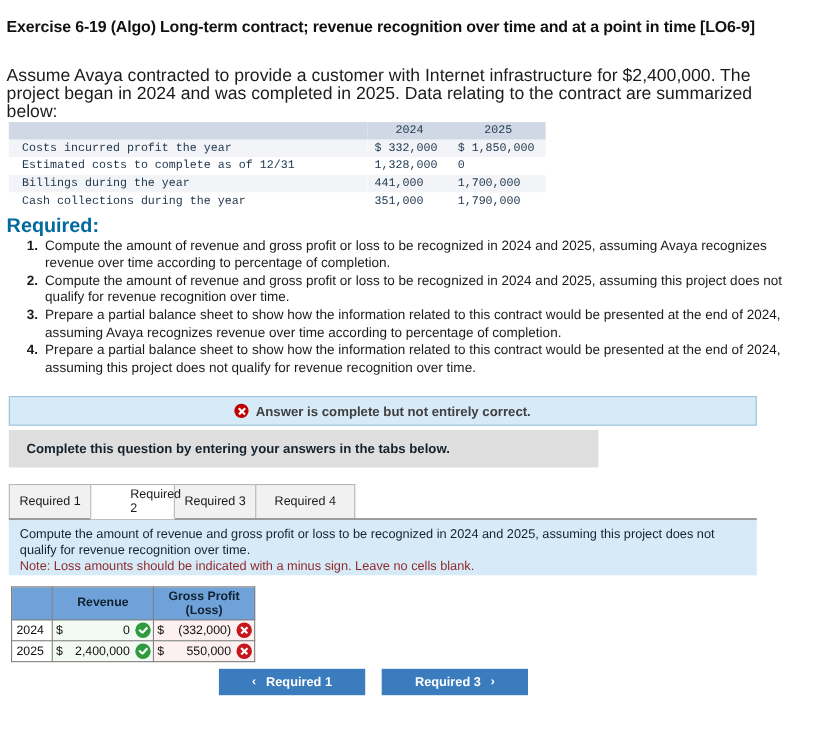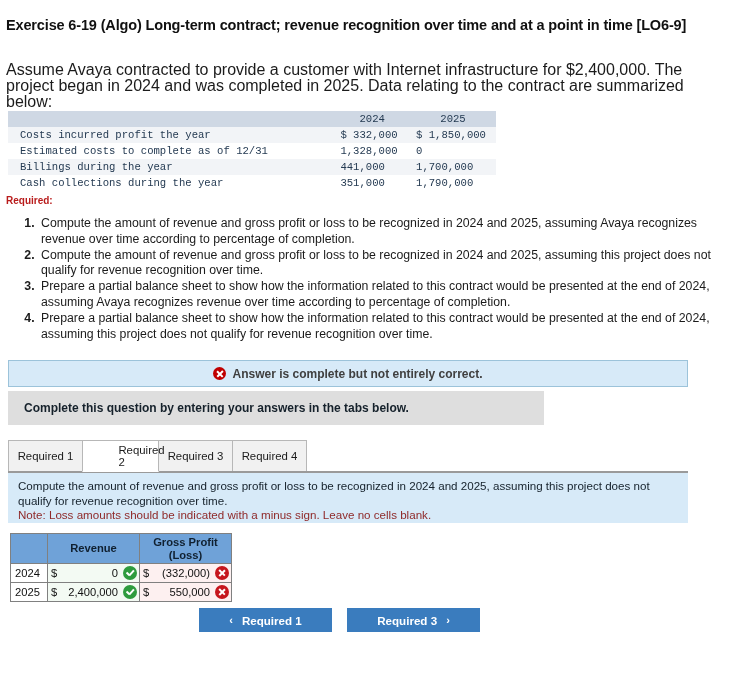--- a/index.html
+++ b/index.html
@@ -62,23 +62,23 @@
   .facts td.lbl { text-align: left; padding: 2px 0 2px 12px; white-space: pre; }
   .facts td.num { padding: 2px 10px 2px 6px; white-space: pre; }
   .facts col.c-lbl { width: 336px; }
   .facts col.c-a   { width: 76px; }
   .facts col.c-b   { width: 76px; }
 
   
   .req-head {
     position: absolute;
     left: 6px; top: 195px;
-    font-size: 10px;
-    font-weight: bold;
-    color: #b91c1c;
+    font-size: 18px;
+    font-weight: bold;
+    color: #0369a1;
   }
   ol.req-list {
     position: absolute;
     left: 6px; top: 216px;
     width: 716px;
     margin: 0;
     padding-left: 32px;
     font-size: 12.3px;
     line-height: 15.6px;
     color: #1b1b1b;
@@ -343,21 +343,21 @@
   <div class="tabbar">
     <div class="tab" id="tab0" style="left: 0px; width: 75px;">
         <span>Required 1</span>
       </div>
     <div class="tab active" id="tab1" style="left: 74px; width: 77px; padding-left: 42px;">
         <span>Required 2</span>
       </div>
     <div class="tab" id="tab2" style="left: 150px; width: 75px;">
         <span>Required 3</span>
       </div>
-    <div class="tab" id="tab3" style="left: 224px; width: 75px;">
+    <div class="tab" id="tab3" style="left: 224px; width: 91px;">
         <span>Required 4</span>
       </div>
   </div>
   <div class="tab-underline"></div>
 
   <div class="instr">
     <div>Compute the amount of revenue and gross profit or loss to be recognized in 2024 and 2025, assuming this project does not</div>
     <div>qualify for revenue recognition over time.</div>
     <div class="note">Note: Loss amounts should be indicated with a minus sign. Leave no cells blank.</div>
   </div>

